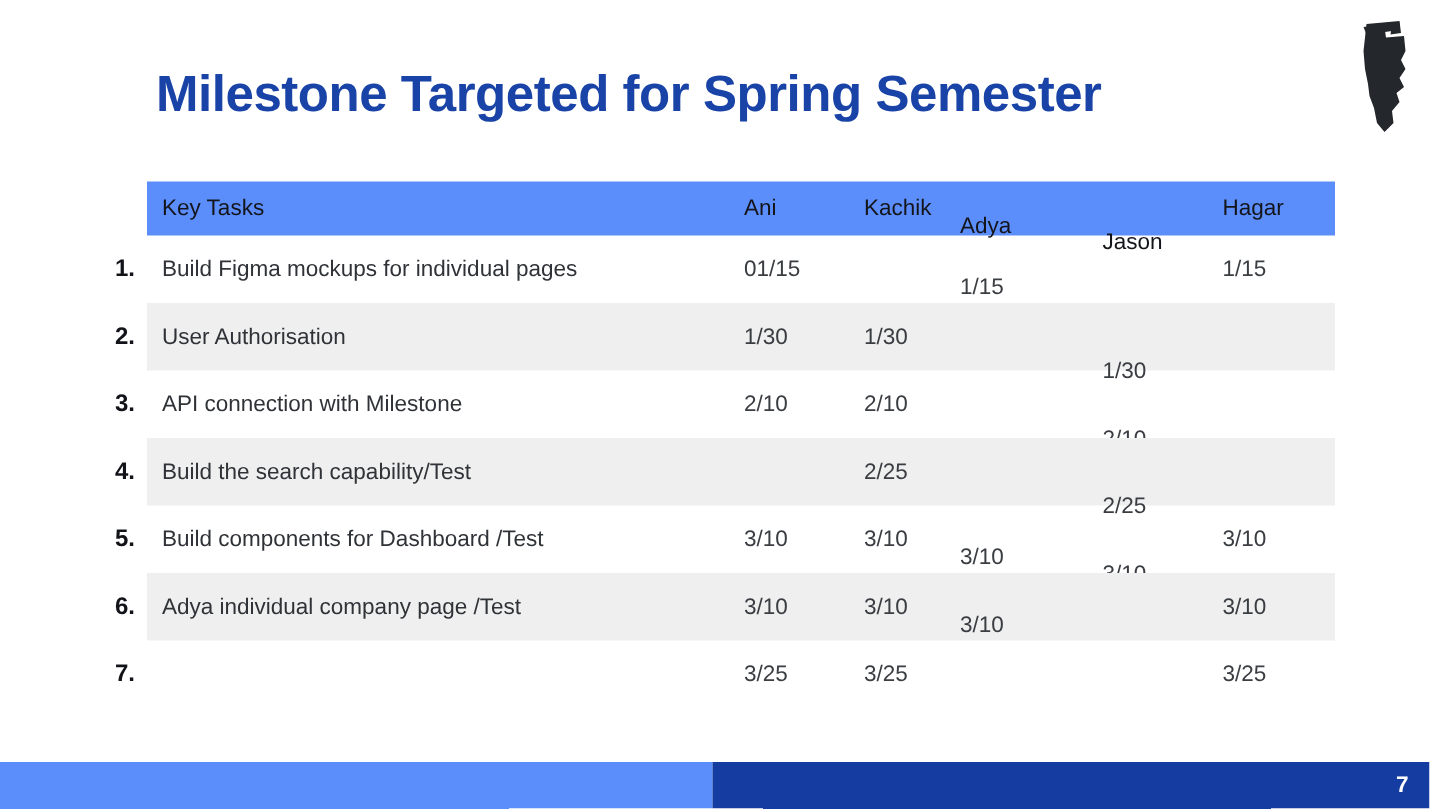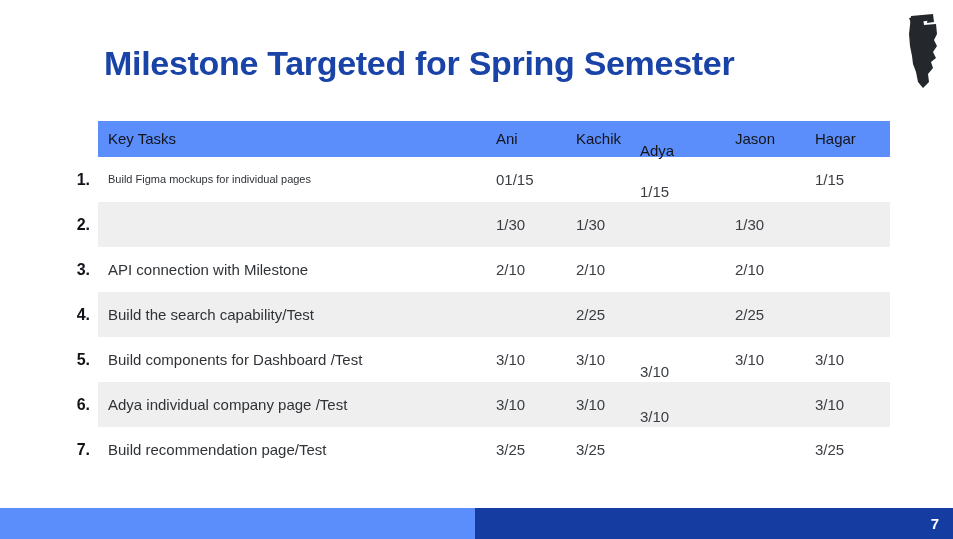--- a/index.html
+++ b/index.html
@@ -90,29 +90,29 @@
     height: 45px;
     line-height: 45px;
     font-size: 15px;
     color: #3a3d42;
     white-space: nowrap;
   }
 
   .row .cell.task { color: #2f3237; }
 
   
-  .row.small .cell { font-size: 11px; }
+  .row.small .cell { font-size: 15px; }
   .row.small .cell.dates { font-size: 15px; text-align: right; }
 
   
   .c-task   { left: 10px;  }
   .c-ani    { left: 398px; }
   .c-kachik { left: 478px; }
   .c-adya   { left: 542px; margin-top: 12px; }
-  .c-jason  { left: 637px; }
+  .c-jason  { left: 637px; margin-top: 23px; }
   .c-hagar  { left: 717px; }
 
   
   #bar-left {
     position: absolute;
     left: 0;
     top: 508px;
     width: 475px;
     height: 31px;
     background: #5B8DFB;
@@ -171,20 +171,21 @@
       <div class="cell task c-task">Build Figma mockups for individual pages</div>
       <div class="cell dates c-ani">01/15</div>
       <div class="cell dates c-kachik"></div>
       <div class="cell dates c-adya">1/15</div>
       <div class="cell dates c-jason"></div>
       <div class="cell dates c-hagar">1/15</div>
     </div>
 
     <div class="row small alt">
       <div class="num">2.</div>
+      <div class="cell task c-task">User Authorisation</div>
       <div class="cell dates c-ani">1/30</div>
       <div class="cell dates c-kachik">1/30</div>
       <div class="cell dates c-adya"></div>
       <div class="cell dates c-jason">1/30</div>
       <div class="cell dates c-hagar"></div>
     </div>
 
     <div class="row">
       <div class="num">3.</div>
       <div class="cell task c-task">API connection with Milestone</div>
@@ -220,21 +221,20 @@
       <div class="cell task c-task">Adya individual company page /Test</div>
       <div class="cell dates c-ani">3/10</div>
       <div class="cell dates c-kachik">3/10</div>
       <div class="cell dates c-adya">3/10</div>
       <div class="cell dates c-jason"></div>
       <div class="cell dates c-hagar">3/10</div>
     </div>
 
     <div class="row">
       <div class="num">7.</div>
-      <div class="cell task c-task">Build recommendation page/Test</div>
       <div class="cell dates c-ani">3/25</div>
       <div class="cell dates c-kachik">3/25</div>
       <div class="cell dates c-adya"></div>
       <div class="cell dates c-jason"></div>
       <div class="cell dates c-hagar">3/25</div>
     </div>
 
   </div>
 
   <div id="bar-left"></div>

